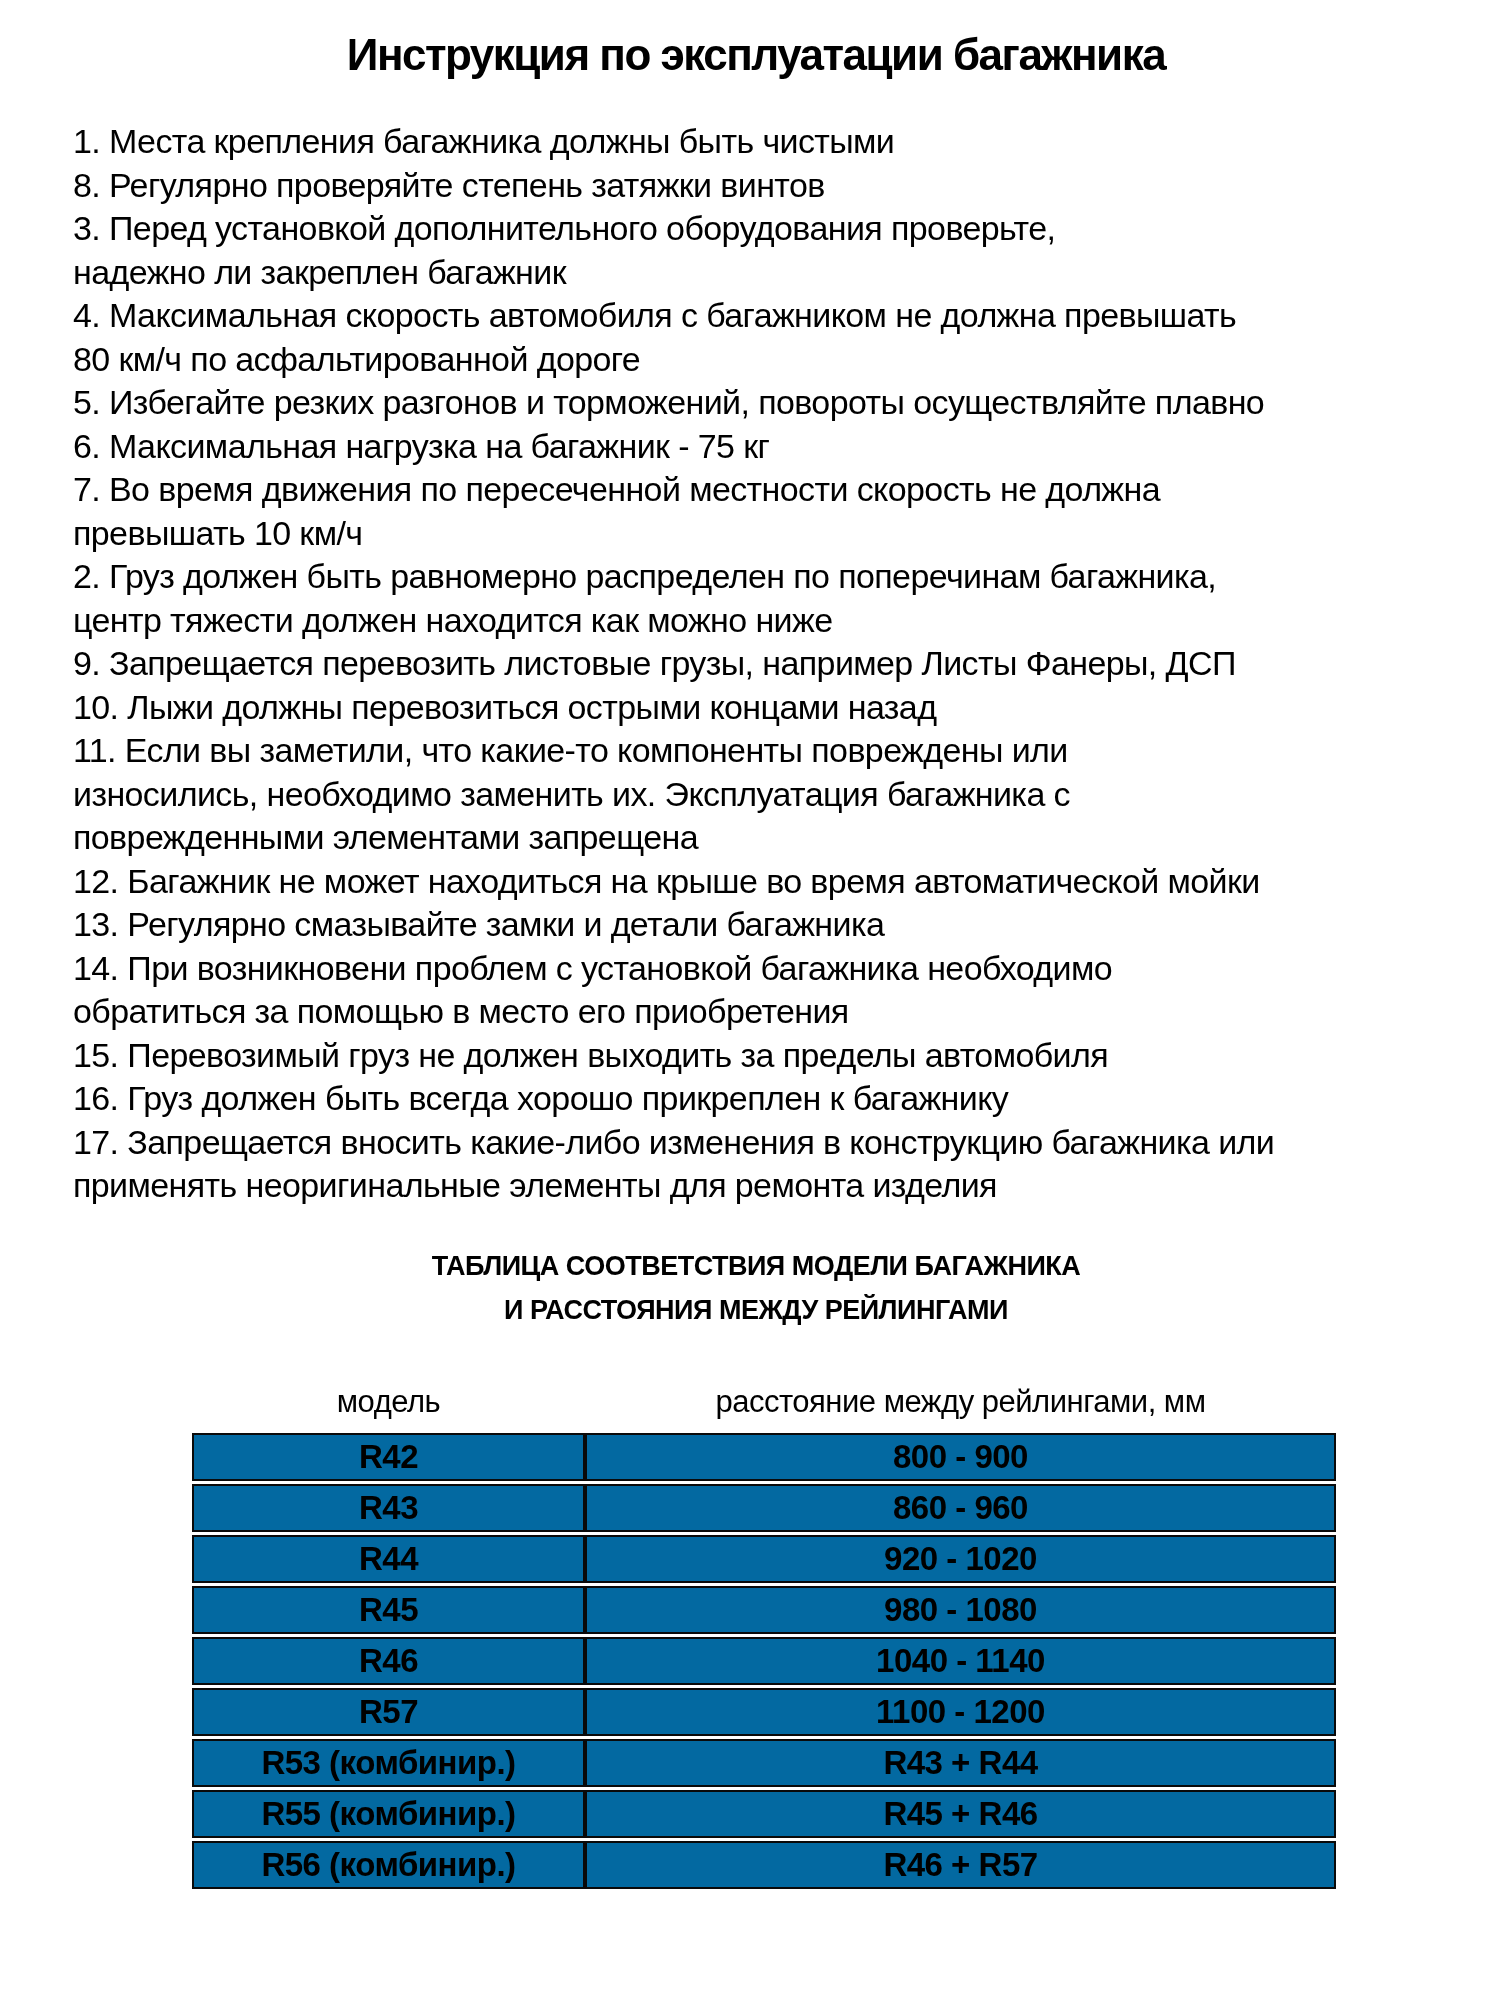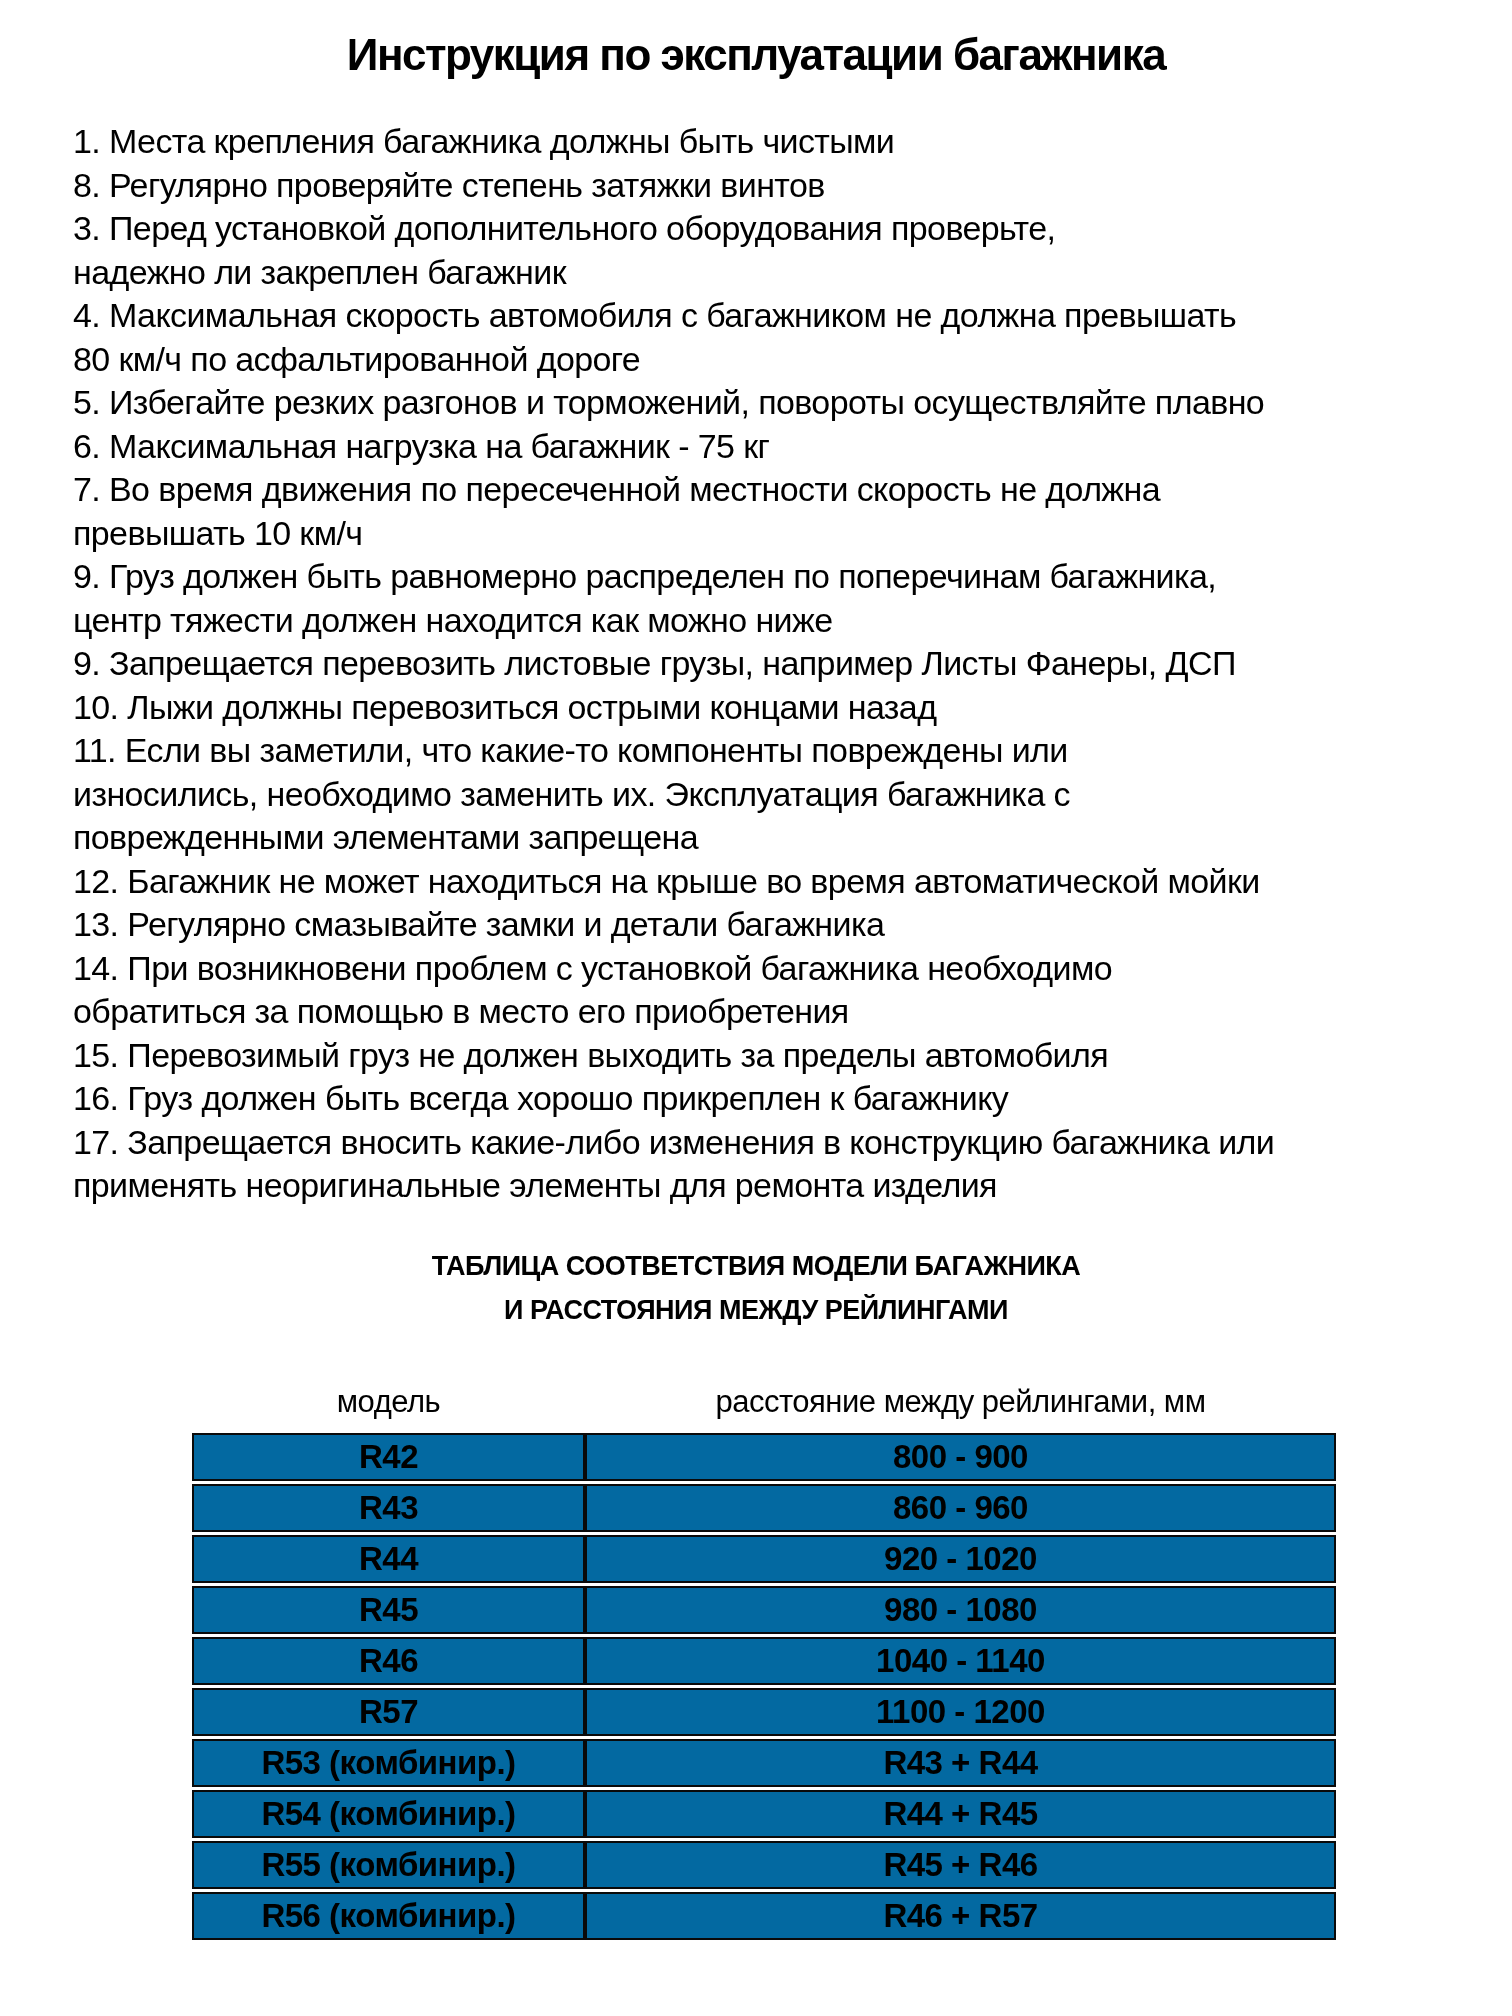--- a/index.html
+++ b/index.html
@@ -94,21 +94,21 @@
       <p class="item">1. Места крепления багажника должны быть чистыми</p>
       <p class="item">8. Регулярно проверяйте степень затяжки винтов</p>
       <p class="item">3. Перед установкой дополнительного оборудования проверьте,
 надежно ли закреплен багажник</p>
       <p class="item">4. Максимальная скорость автомобиля с багажником не должна превышать
 80 км/ч по асфальтированной дороге</p>
       <p class="item">5. Избегайте резких разгонов и торможений, повороты осуществляйте плавно</p>
       <p class="item">6. Максимальная нагрузка на багажник - 75 кг</p>
       <p class="item">7. Во время движения по пересеченной местности скорость не должна
 превышать 10 км/ч</p>
-      <p class="item">9. Груз должен быть равномерно распределен по поперечинам багажника,
+      <p class="item">2. Груз должен быть равномерно распределен по поперечинам багажника,
 центр тяжести должен находится как можно ниже</p>
       <p class="item">9. Запрещается перевозить листовые грузы, например Листы Фанеры, ДСП</p>
       <p class="item">10. Лыжи должны перевозиться острыми концами назад</p>
       <p class="item">11. Если вы заметили, что какие-то компоненты повреждены или
 износились, необходимо заменить их. Эксплуатация багажника с
 поврежденными элементами запрещена</p>
       <p class="item">12. Багажник не может находиться на крыше во время автоматической мойки</p>
       <p class="item">13. Регулярно смазывайте замки и детали багажника</p>
       <p class="item">14. При возникновени проблем с установкой багажника необходимо
 обратиться за помощью в место его приобретения</p>
@@ -154,24 +154,20 @@
         </tr>
         <tr>
           <td>R57</td>
           <td>1100 - 1200</td>
         </tr>
         <tr>
           <td>R53 (комбинир.)</td>
           <td>R43 + R44</td>
         </tr>
         <tr>
-          <td>R54 (комбинир.)</td>
-          <td>R44 + R45</td>
-        </tr>
-        <tr>
           <td>R55 (комбинир.)</td>
           <td>R45 + R46</td>
         </tr>
         <tr>
           <td>R56 (комбинир.)</td>
           <td>R46 + R57</td>
         </tr>
       </tbody>
   </table>
 

